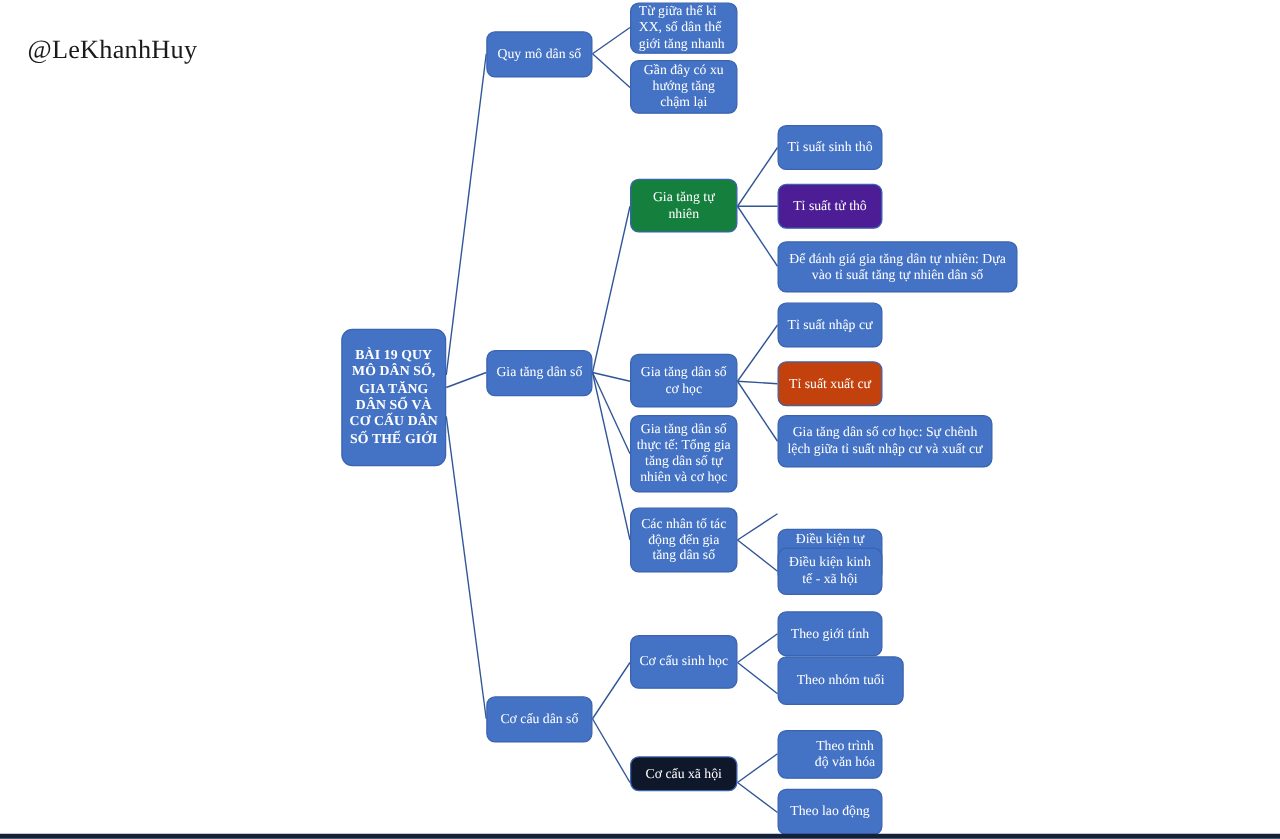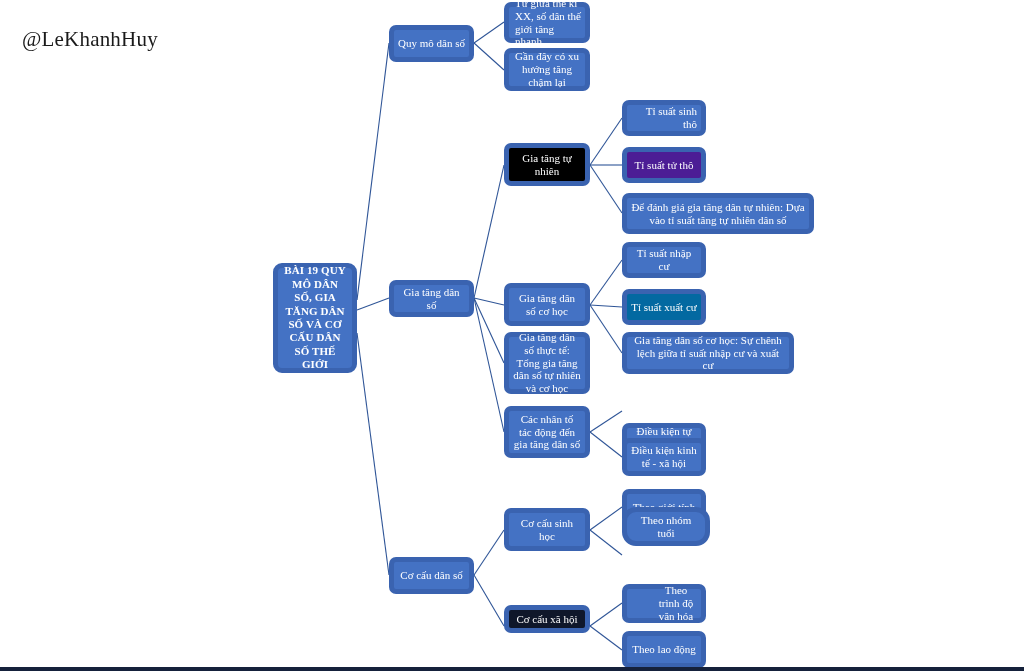--- a/index.html
+++ b/index.html
@@ -28,21 +28,21 @@
     font-family: "Liberation Serif", "DejaVu Serif", serif;
     font-size: 21px;
     color: #1a1a1a;
     letter-spacing: 0.2px;
     white-space: nowrap;
   }
   .node {
     position: absolute;
     box-sizing: border-box;
     background: #4472C4;
-    border: 5px solid #7f1d1d;
+    border: 1px solid #7f1d1d;
     border-radius: 7px;
     color: #ffffff;
     font-family: "Liberation Serif", "DejaVu Serif", serif;
     display: flex;
     align-items: center;
     justify-content: center;
     text-align: center;
     line-height: 1.18;
     padding: 2px 4px;
     font-size: 11px;
@@ -110,39 +110,39 @@
     </div>
     <div class="node leftalign" style="left: 504px; top: 2px; width: 86px; height: 41px; background: rgb(68, 114, 196); border-color: rgb(58, 99, 176); color: rgb(255, 255, 255);">
       <span>Từ giữa thế kỉ XX, số dân thế giới tăng nhanh</span>
     </div>
     <div class="node" style="left: 504px; top: 48px; width: 86px; height: 43px; background: rgb(68, 114, 196); border-color: rgb(58, 99, 176); color: rgb(255, 255, 255);">
       <span>Gần đây có xu hướng tăng chậm lại</span>
     </div>
     <div class="node" style="left: 389px; top: 280px; width: 85px; height: 37px; background: rgb(68, 114, 196); border-color: rgb(58, 99, 176); color: rgb(255, 255, 255);">
       <span>Gia tăng dân số</span>
     </div>
-    <div class="node" style="left: 504px; top: 143px; width: 86px; height: 43px; background: #000000; border-color: rgb(58, 99, 176); color: rgb(255, 255, 255);">
+    <div class="node" style="left: 504px; top: 143px; width: 86px; height: 43px; background: #15803d; border-color: rgb(58, 99, 176); color: rgb(255, 255, 255);">
       <span>Gia tăng tự nhiên</span>
     </div>
     <div class="node" style="left: 622px; top: 100px; width: 84px; height: 36px; background: rgb(68, 114, 196); border-color: rgb(58, 99, 176); color: rgb(255, 255, 255); text-align: right;">
       <span>Tỉ suất sinh thô</span>
     </div>
     <div class="node" style="left: 622px; top: 147px; width: 84px; height: 36px; background: #4c1d95; border-color: rgb(58, 99, 176); color: rgb(255, 255, 255);">
       <span>Tỉ suất tử thô</span>
     </div>
     <div class="node" style="left: 622px; top: 193px; width: 192px; height: 41px; background: rgb(68, 114, 196); border-color: rgb(58, 99, 176); color: rgb(255, 255, 255);">
       <span>Để đánh giá gia tăng dân tự nhiên: Dựa vào tỉ suất tăng tự nhiên dân số</span>
     </div>
     <div class="node" style="left: 504px; top: 283px; width: 86px; height: 43px; background: rgb(68, 114, 196); border-color: rgb(58, 99, 176); color: rgb(255, 255, 255);">
       <span>Gia tăng dân số cơ học</span>
     </div>
     <div class="node" style="left: 622px; top: 242px; width: 84px; height: 36px; background: rgb(68, 114, 196); border-color: rgb(58, 99, 176); color: rgb(255, 255, 255);">
       <span>Tỉ suất nhập cư</span>
     </div>
-    <div class="node" style="left: 622px; top: 289px; width: 84px; height: 36px; background: #0369a1; border-color: rgb(58, 99, 176); color: rgb(255, 255, 255);">
+    <div class="node" style="left: 622px; top: 289px; width: 84px; height: 36px; background: #c2410c; border-color: rgb(58, 99, 176); color: rgb(255, 255, 255);">
       <span>Tỉ suất xuất cư</span>
     </div>
     <div class="node" style="left: 622px; top: 332px; width: 172px; height: 42px; background: rgb(68, 114, 196); border-color: rgb(58, 99, 176); color: rgb(255, 255, 255);">
       <span>Gia tăng dân số cơ học: Sự chênh lệch giữa tỉ suất nhập cư và xuất cư</span>
     </div>
     <div class="node" style="left: 504px; top: 332px; width: 86px; height: 62px; background: rgb(68, 114, 196); border-color: rgb(58, 99, 176); color: rgb(255, 255, 255);">
       <span>Gia tăng dân số thực tế: Tổng gia tăng dân số tự nhiên và cơ học</span>
     </div>
     <div class="node" style="left: 504px; top: 406px; width: 86px; height: 52px; background: rgb(68, 114, 196); border-color: rgb(58, 99, 176); color: rgb(255, 255, 255);">
       <span>Các nhân tố tác động đến gia tăng dân số</span>
@@ -155,21 +155,21 @@
     </div>
     <div class="node" style="left: 389px; top: 557px; width: 85px; height: 37px; background: rgb(68, 114, 196); border-color: rgb(58, 99, 176); color: rgb(255, 255, 255);">
       <span>Cơ cấu dân số</span>
     </div>
     <div class="node" style="left: 504px; top: 508px; width: 86px; height: 43px; background: rgb(68, 114, 196); border-color: rgb(58, 99, 176); color: rgb(255, 255, 255);">
       <span>Cơ cấu sinh học</span>
     </div>
     <div class="node" style="left: 622px; top: 489px; width: 84px; height: 36px; background: rgb(68, 114, 196); border-color: rgb(58, 99, 176); color: rgb(255, 255, 255);">
       <span>Theo giới tính</span>
     </div>
-    <div class="node" style="left: 622px; top: 507px; width: 88px; height: 39px; background: rgb(68, 114, 196); border-color: rgb(58, 99, 176); color: rgb(255, 255, 255); border-radius: 14px;">
+    <div class="node" style="left: 622px; top: 525px; width: 101px; height: 39px; background: rgb(68, 114, 196); border-color: rgb(58, 99, 176); color: rgb(255, 255, 255);">
       <span>Theo nhóm tuổi</span>
     </div>
     <div class="node" style="left: 504px; top: 605px; width: 86px; height: 28px; background: #0f172a; border-color: rgb(58, 99, 176); color: rgb(255, 255, 255);">
       <span>Cơ cấu xã hội</span>
     </div>
     <div class="node" style="left: 622px; top: 584px; width: 84px; height: 39px; background: rgb(68, 114, 196); border-color: rgb(58, 99, 176); color: rgb(255, 255, 255); padding-left: 28px;">
       <span>Theo trình độ văn hóa</span>
     </div>
     <div class="node" style="left: 622px; top: 631px; width: 84px; height: 37px; background: rgb(68, 114, 196); border-color: rgb(58, 99, 176); color: rgb(255, 255, 255);">
       <span>Theo lao động</span>

